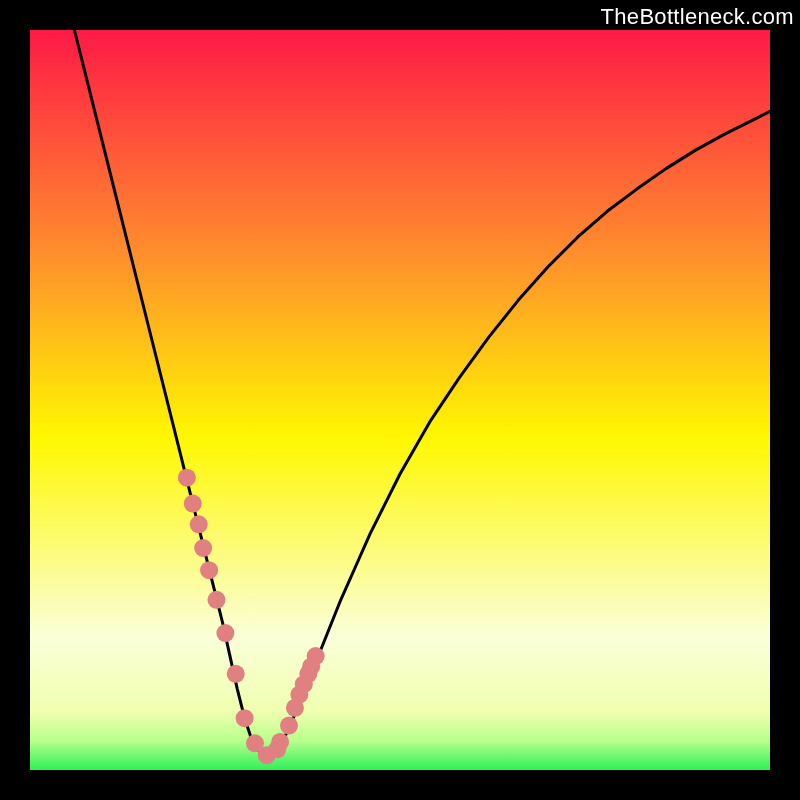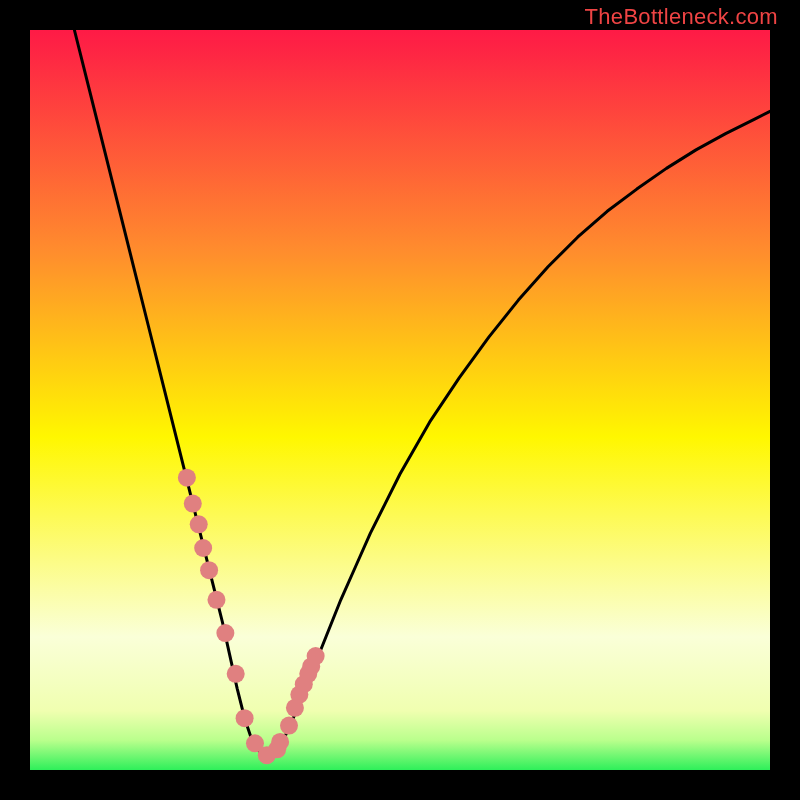--- a/index.html
+++ b/index.html
@@ -12,22 +12,22 @@
     font-family: Arial, Helvetica, sans-serif;
   }
   #stage {
     position: relative;
     width: 800px;
     height: 800px;
   }
   #watermark {
     position: absolute;
     top: 4px;
-    right: 22px;
-    color: #ef4444;
+    right: 6px;
+    color: #ffffff;
     font-size: 22px;
     font-weight: 500;
     letter-spacing: 0.3px;
     font-family: Arial, sans-serif;
   }
   svg {
     display: block;
   }
 </style>
 </head>

